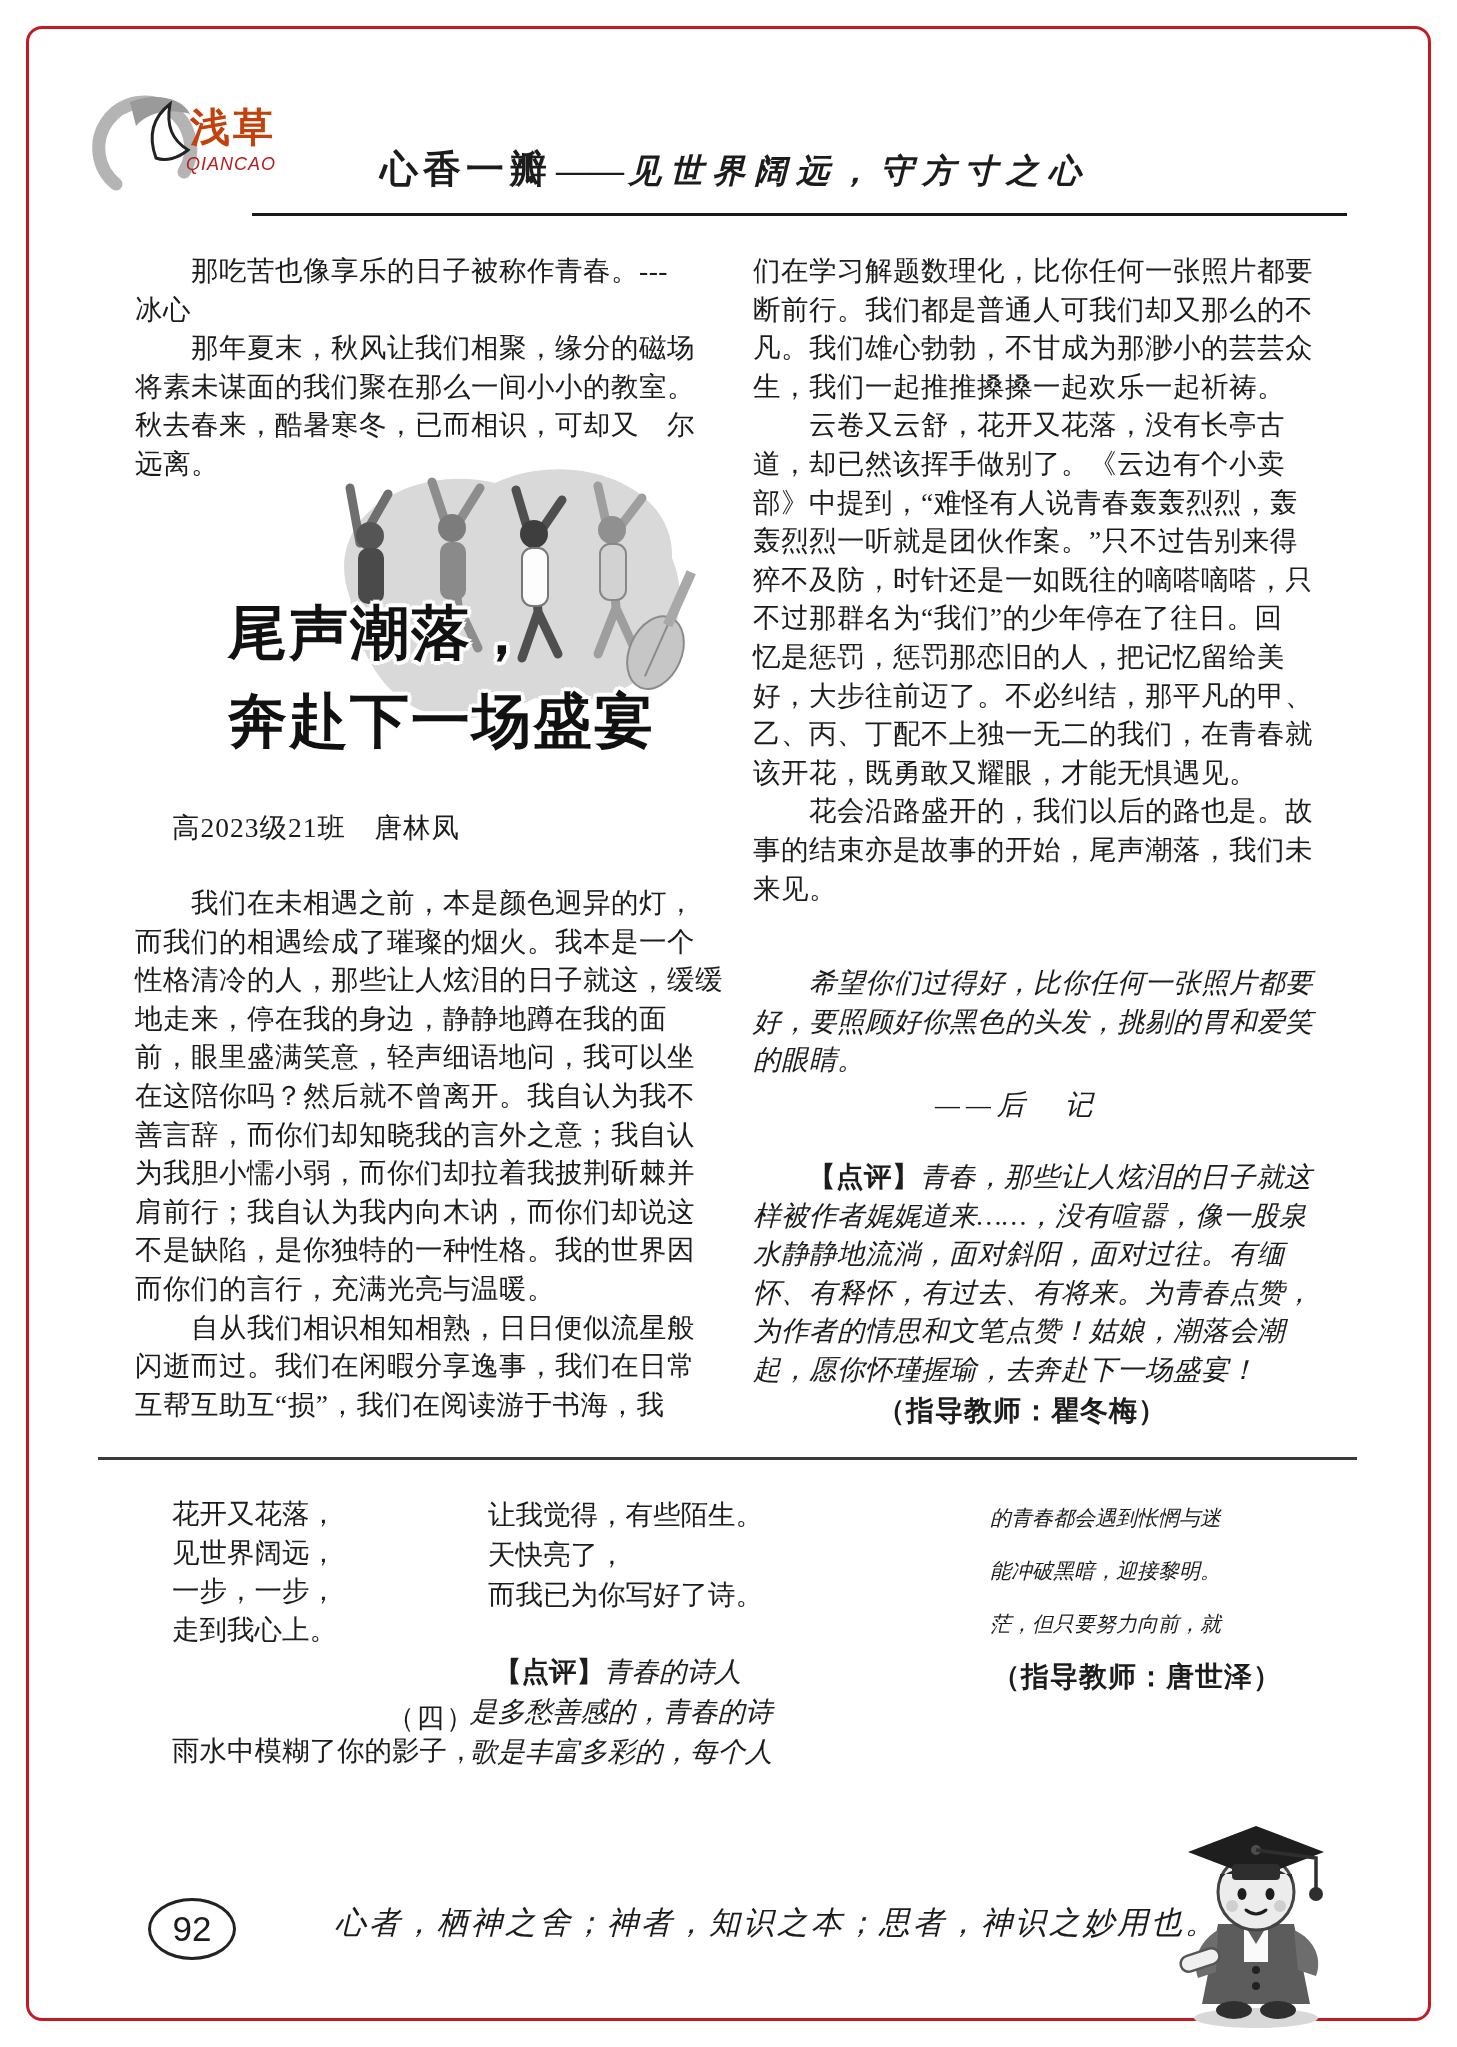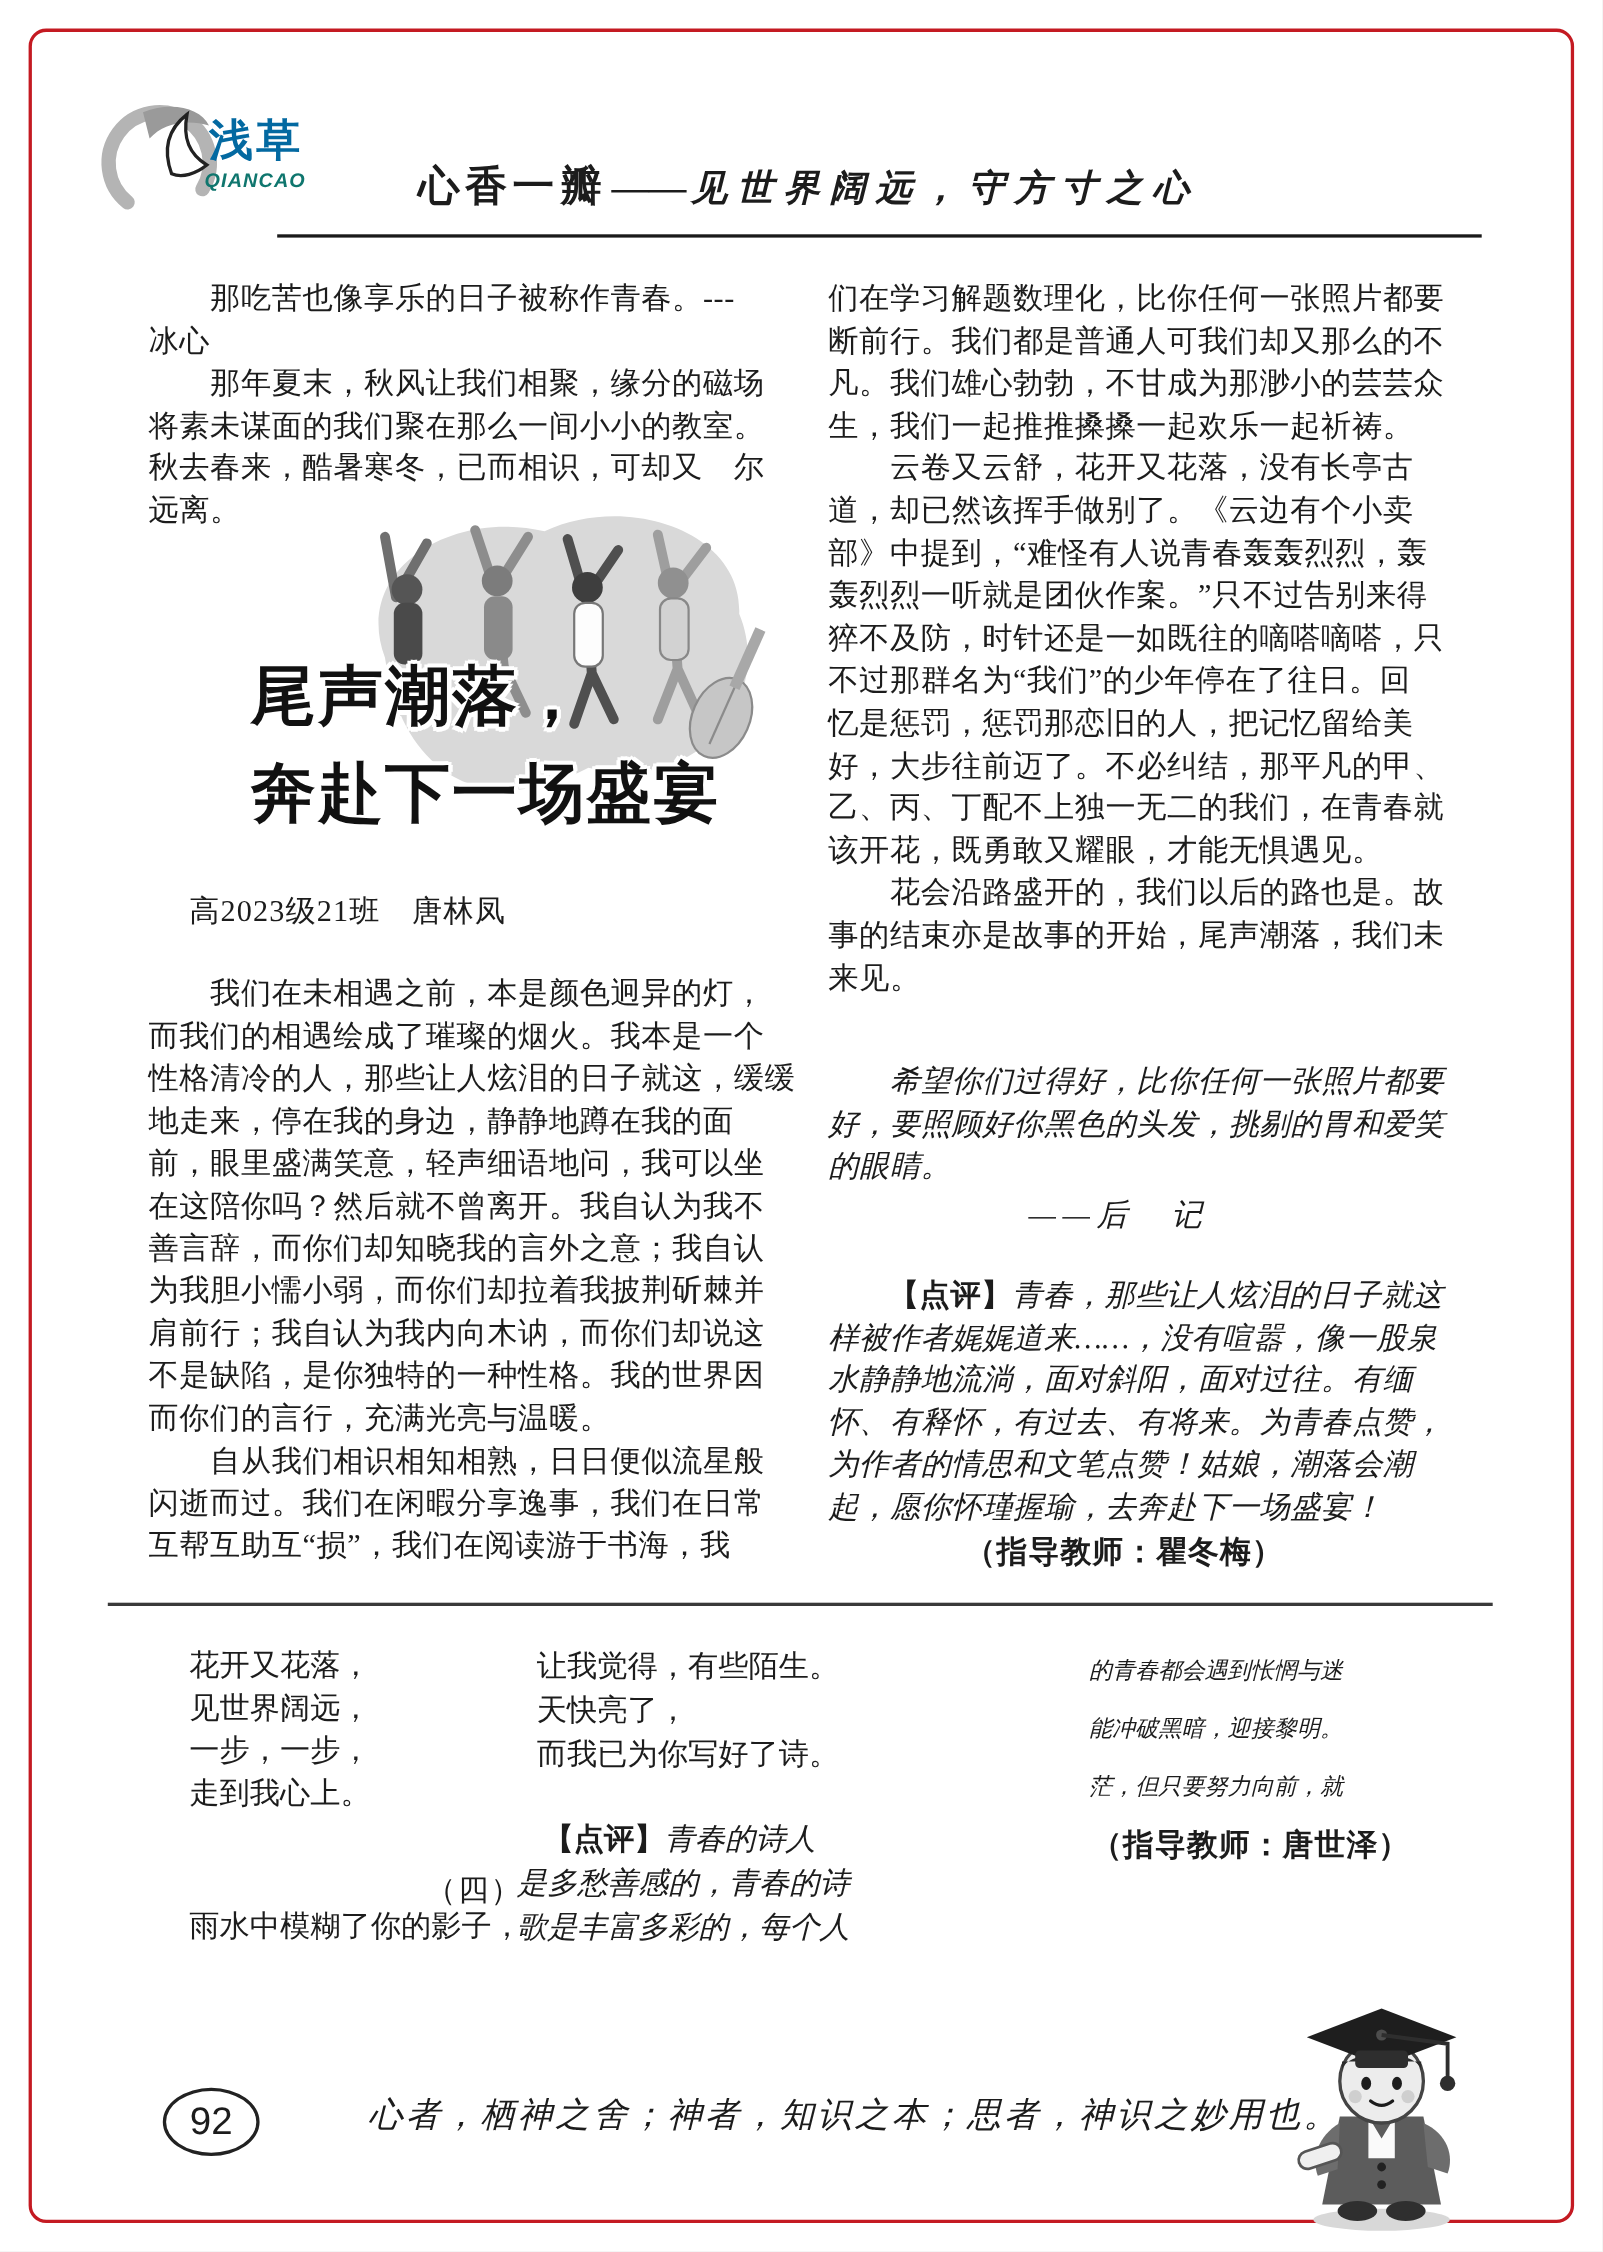--- a/index.html
+++ b/index.html
@@ -6,22 +6,22 @@
   .page{
     position:relative;width:1457px;height:2047px;background:#ffffff;margin:0 auto;
     overflow:hidden;color:#1c1c1c;
     font-family:"Liberation Serif","DejaVu Serif",serif;
   }
   .frame{position:absolute;inset:26px;border:3px solid var(--red,#c41a22);border-radius:16px;pointer-events:none;}
 
   
   .logo{position:absolute;left:86px;top:88px;width:230px;height:110px;}
   .logo svg{position:absolute;left:0;top:0;}
-  .logo-cn{position:absolute;left:104px;top:12px;font-size:40px;font-weight:bold;letter-spacing:3px;color:#0369a1;}
-  .logo-en{position:absolute;left:100px;top:66px;font-size:18px;font-weight:bold;font-style:italic;letter-spacing:1px;color:#0f766e;font-family:"Liberation Sans","DejaVu Sans",sans-serif;}
+  .logo-cn{position:absolute;left:104px;top:12px;font-size:40px;font-weight:bold;letter-spacing:3px;color:#c2410c;}
+  .logo-en{position:absolute;left:100px;top:66px;font-size:18px;font-weight:normal;font-style:italic;letter-spacing:1px;color:#b91c1c;font-family:"Liberation Sans","DejaVu Sans",sans-serif;}
 
   
   .header{position:absolute;left:380px;top:144px;white-space:nowrap;}
   .h-feature{font-size:38px;font-weight:bold;letter-spacing:5px;}
   .h-dash{font-size:34px;font-weight:bold;margin:0 4px;}
   .h-tag{font-size:33px;font-weight:600;font-style:italic;letter-spacing:9px;}
   .header-rule{position:absolute;left:252px;top:213px;width:1095px;height:3px;background:#1a1a1a;}
 
   
   .song{font-size:27.5px;line-height:38.6px;letter-spacing:0.5px;}

